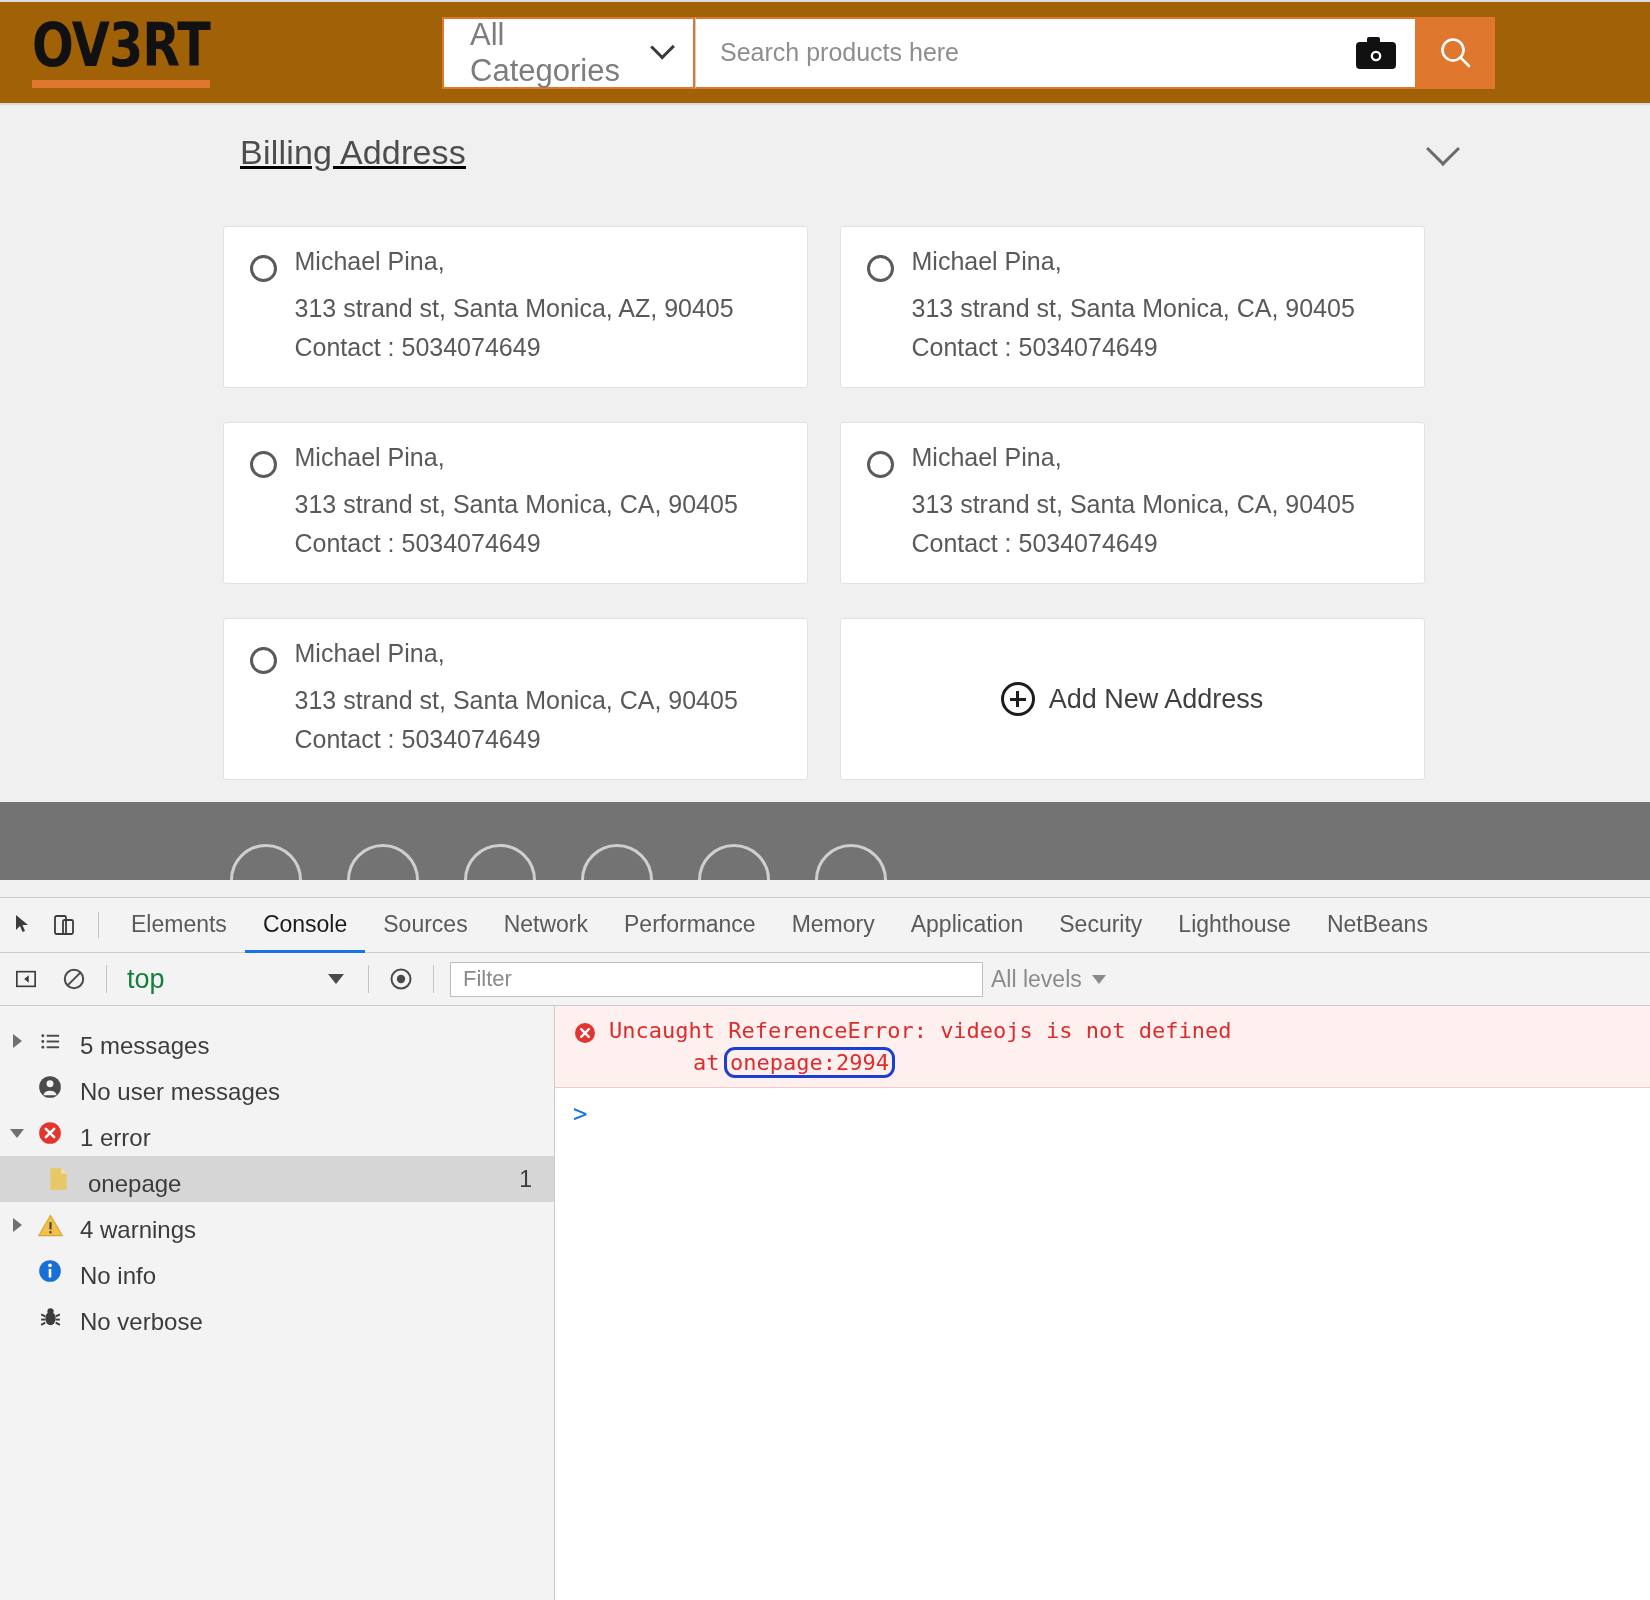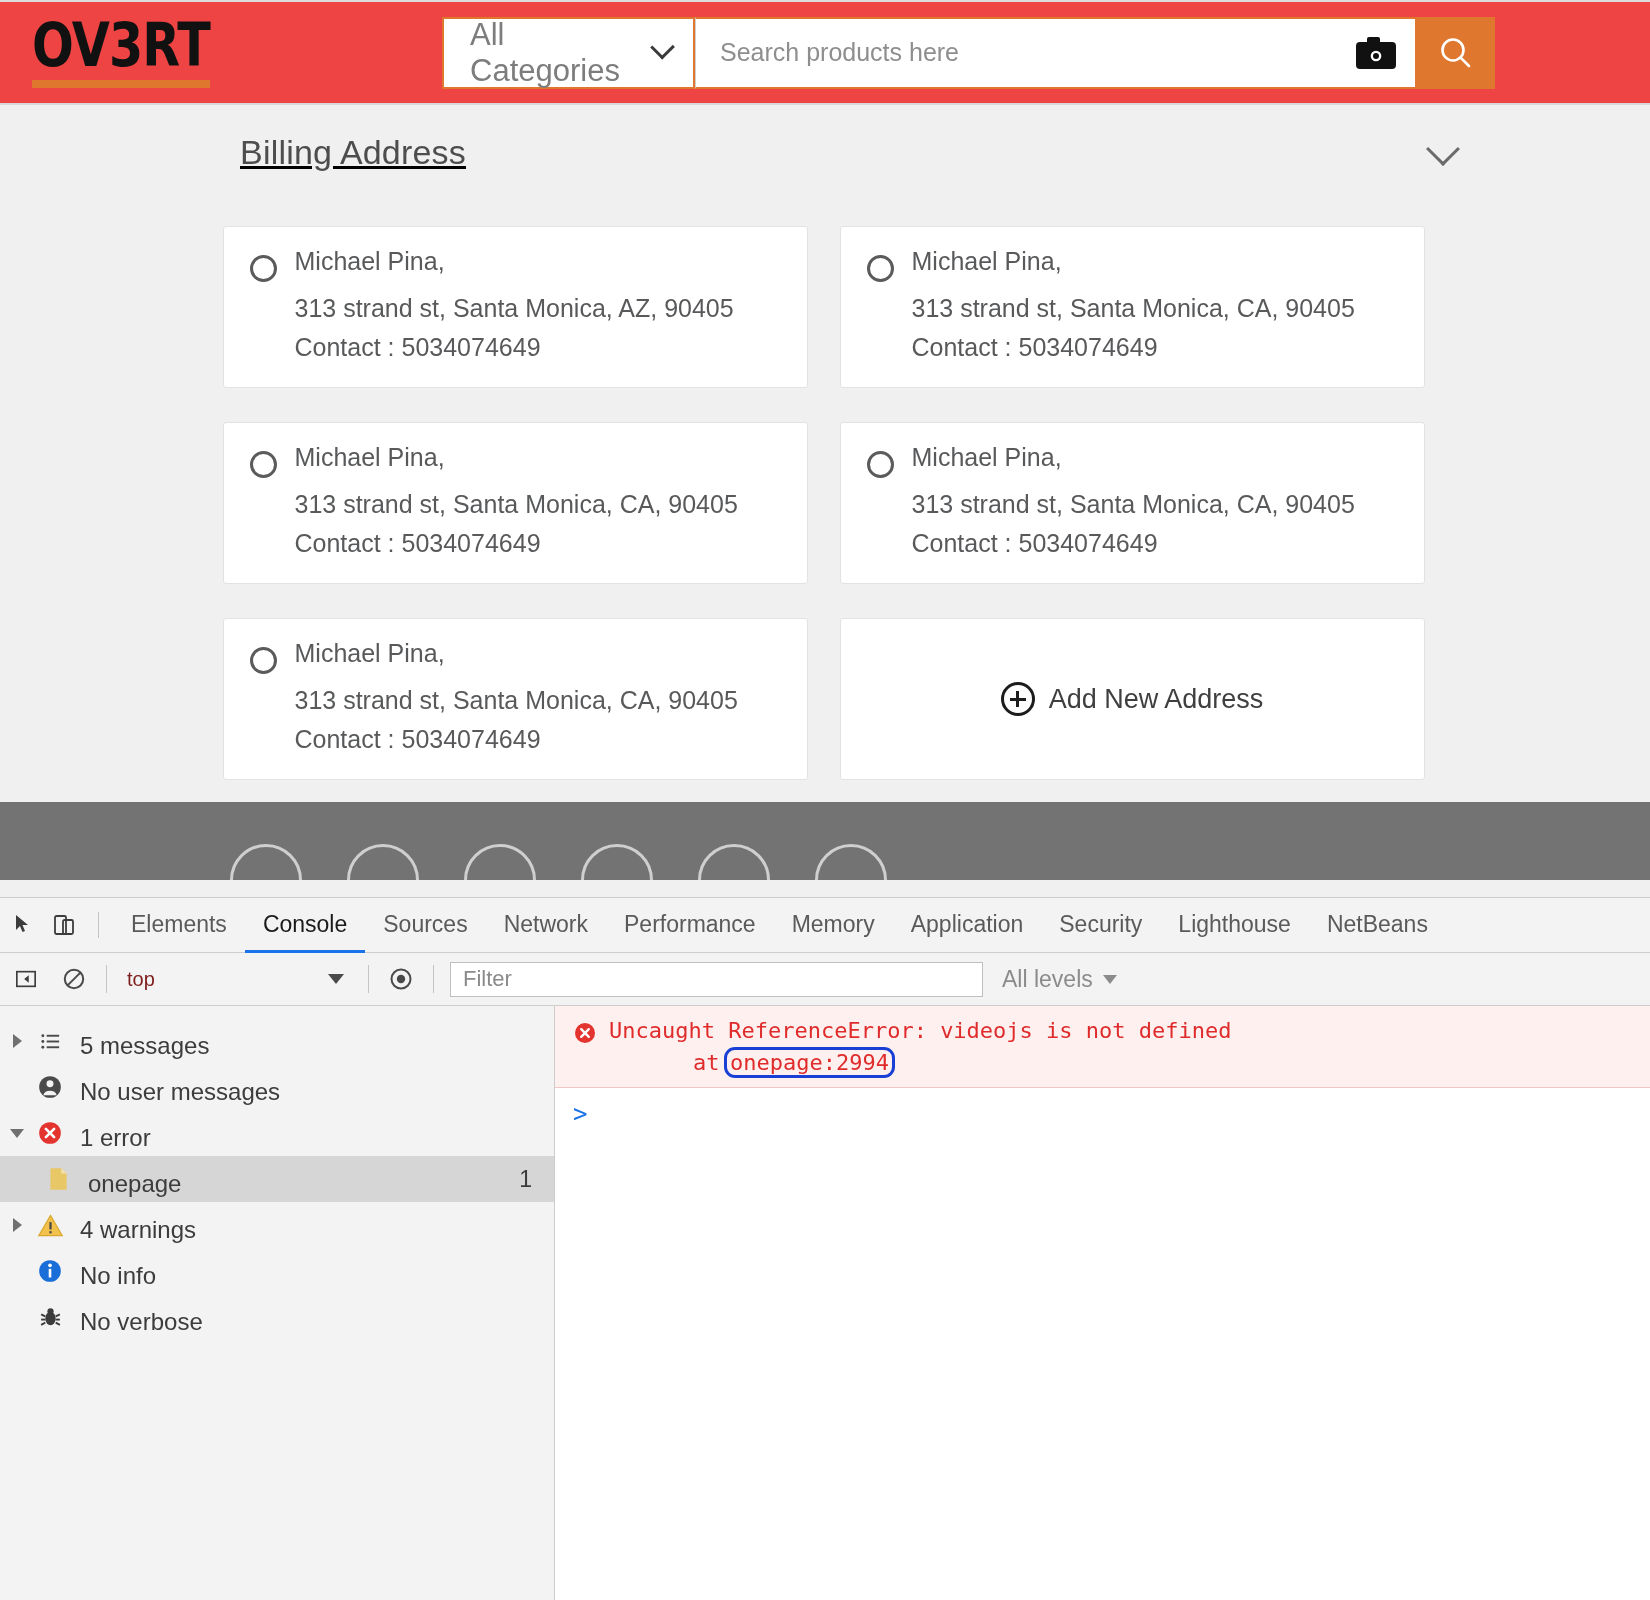--- a/index.html
+++ b/index.html
@@ -9,21 +9,21 @@
     width: 1650px; height: 1600px;
     background: #ffffff;
     font-family: "Liberation Sans", sans-serif;
     overflow: hidden;
   }
 
   
   .site-header {
     position: relative;
     height: 105px;
-    background: #ef4444;
+    background: #a16207;
     border-bottom: 2px solid #d9d9d9;
     border-top: 2px solid #dcdcdc;
     display: flex;
     align-items: center;
   }
   .logo-wrap {
     width: 215px;
     margin-left: 32px;
     display: flex;
     flex-direction: column;
@@ -267,21 +267,21 @@
   }
   .tb-icon {
     width: 40px; height: 40px; margin: 0 4px;
     display: flex; align-items: center; justify-content: center;
     cursor: pointer;
   }
   .ctx-select {
     display: flex; align-items: center; justify-content: space-between;
     width: 245px; padding: 0 16px 0 12px; cursor: pointer;
   }
-  .ctx-label { font-size: 20px; color: #7f1d1d; }
+  .ctx-label { font-size: 27px; color: #15803d; }
   .caret-down {
     width: 0; height: 0;
     border-left: 8px solid transparent;
     border-right: 8px solid transparent;
     border-top: 10px solid #4a4a4a;
   }
   .vline { width: 1px; height: 28px; background: #c4c4c4; margin: 0 8px; }
   .filter-input {
     flex: 1;
     max-width: 533px;
@@ -291,21 +291,21 @@
     padding: 0 12px;
     font-size: 22px;
     font-family: "Liberation Sans", sans-serif;
     color: #2b2b2b;
     outline: none;
     margin-left: 8px;
   }
   .filter-input::placeholder { color: #8a8a8a; }
   .levels {
     display: flex; align-items: center; gap: 10px;
-    margin-left: 19px; cursor: pointer;
+    margin-left: 8px; cursor: pointer;
   }
   .levels-label { font-size: 23px; color: #8b8b8b; }
   .caret-small {
     width: 0; height: 0;
     border-left: 7px solid transparent;
     border-right: 7px solid transparent;
     border-top: 9px solid #8b8b8b;
   }
 
   .dt-main { flex: 1; display: flex; min-height: 0; }

